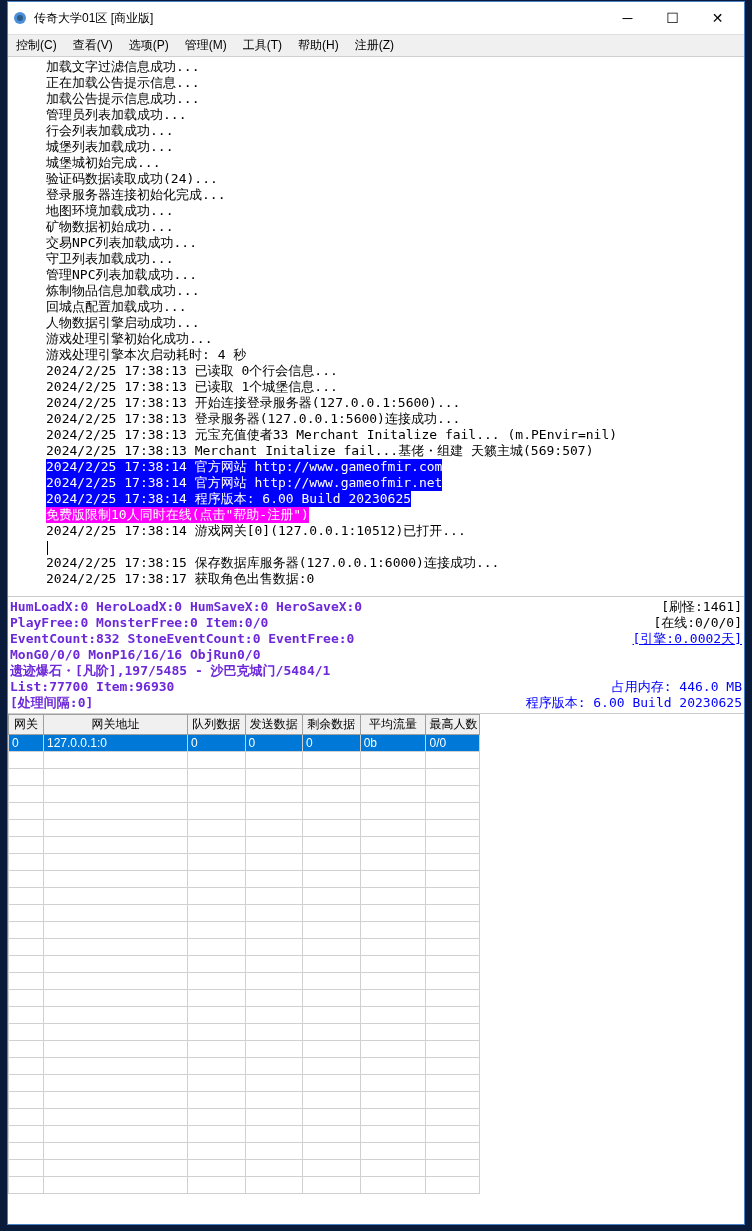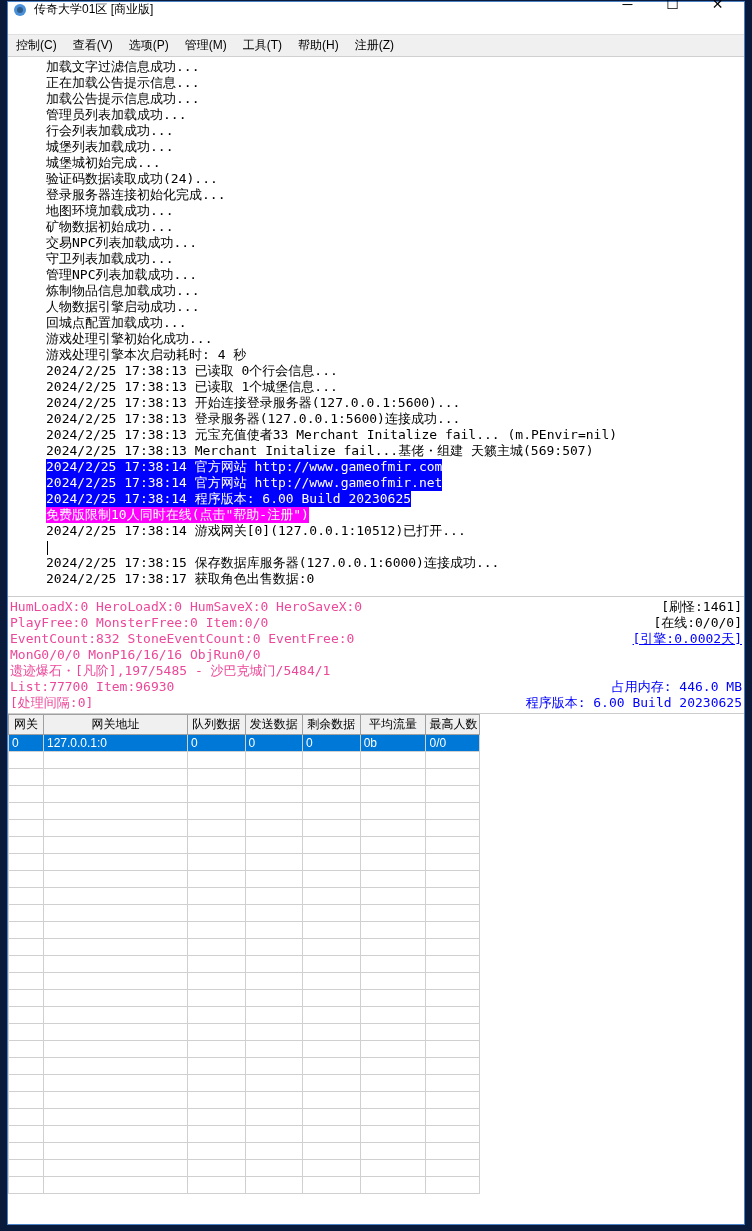--- a/index.html
+++ b/index.html
@@ -19,21 +19,21 @@
       height: 1224px;
       background: #fff;
       border: 1px solid #4a7fc4;
       display: flex;
       flex-direction: column;
     }
     .titlebar {
       height: 28px;
       background: #fff;
       display: flex;
-      align-items: flex-end;
+      align-items: center;
       padding: 16px 4px;
       border-bottom: 1px solid #e0e0e0;
     }
     .titlebar-icon {
       width: 16px;
       height: 16px;
       margin-right: 6px;
       display: inline-block;
     }
     .titlebar-title { flex: 1; color: #000; font-size: 12px; }
@@ -87,21 +87,21 @@
     .status-area {
       flex: 0 0 auto;
       background: #fff;
       font-family: "SimSun", monospace;
       font-size: 13px;
       padding: 2px 2px;
       line-height: 16px;
       border-bottom: 1px solid #ccc;
     }
     .status-row { display: flex; justify-content: space-between; white-space: nowrap; }
-    .status-left { color: #ec4899; }
+    .status-left { color: #6d28d9; font-weight: bold; }
     .status-right-black { color: #000; }
     .status-right-blue { color: #0000ff; }
     .status-right-blue.underline { text-decoration: underline; cursor: pointer; }
     .grid-area {
       flex: 1;
       background: #fff;
       overflow-y: scroll;
       overflow-x: hidden;
       position: relative;
     }
@@ -177,22 +177,22 @@
         <div class="log-line-wrap"><span class="log-line">城堡列表加载成功...</span></div>
         <div class="log-line-wrap"><span class="log-line">城堡城初始完成...</span></div>
         <div class="log-line-wrap"><span class="log-line">验证码数据读取成功(24)...</span></div>
         <div class="log-line-wrap"><span class="log-line">登录服务器连接初始化完成...</span></div>
         <div class="log-line-wrap"><span class="log-line">地图环境加载成功...</span></div>
         <div class="log-line-wrap"><span class="log-line">矿物数据初始成功...</span></div>
         <div class="log-line-wrap"><span class="log-line">交易NPC列表加载成功...</span></div>
         <div class="log-line-wrap"><span class="log-line">守卫列表加载成功...</span></div>
         <div class="log-line-wrap"><span class="log-line">管理NPC列表加载成功...</span></div>
         <div class="log-line-wrap"><span class="log-line">炼制物品信息加载成功...</span></div>
+        <div class="log-line-wrap"><span class="log-line">回城点配置加载成功...</span></div>
         <div class="log-line-wrap"><span class="log-line">人物数据引擎启动成功...</span></div>
-        <div class="log-line-wrap"><span class="log-line">回城点配置加载成功...</span></div>
         <div class="log-line-wrap"><span class="log-line">游戏处理引擎初始化成功...</span></div>
         <div class="log-line-wrap"><span class="log-line">游戏处理引擎本次启动耗时: 4 秒</span></div>
         <div class="log-line-wrap"><span class="log-line">2024/2/25 17:38:13 已读取 0个行会信息...</span></div>
         <div class="log-line-wrap"><span class="log-line">2024/2/25 17:38:13 已读取 1个城堡信息...</span></div>
         <div class="log-line-wrap"><span class="log-line">2024/2/25 17:38:13 开始连接登录服务器(127.0.0.1:5600)...</span></div>
         <div class="log-line-wrap"><span class="log-line">2024/2/25 17:38:13 登录服务器(127.0.0.1:5600)连接成功...</span></div>
         <div class="log-line-wrap"><span class="log-line">2024/2/25 17:38:13 元宝充值使者33 Merchant Initalize fail... (m.PEnvir=nil)</span></div>
         <div class="log-line-wrap"><span class="log-line">2024/2/25 17:38:13 Merchant Initalize fail...基佬・组建 天籁主城(569:507)</span></div>
         <div class="log-line-wrap"><span class="log-line hl-blue">2024/2/25 17:38:14 官方网站 http://www.gameofmir.com</span></div>
         <div class="log-line-wrap"><span class="log-line hl-blue">2024/2/25 17:38:14 官方网站 http://www.gameofmir.net</span></div>

